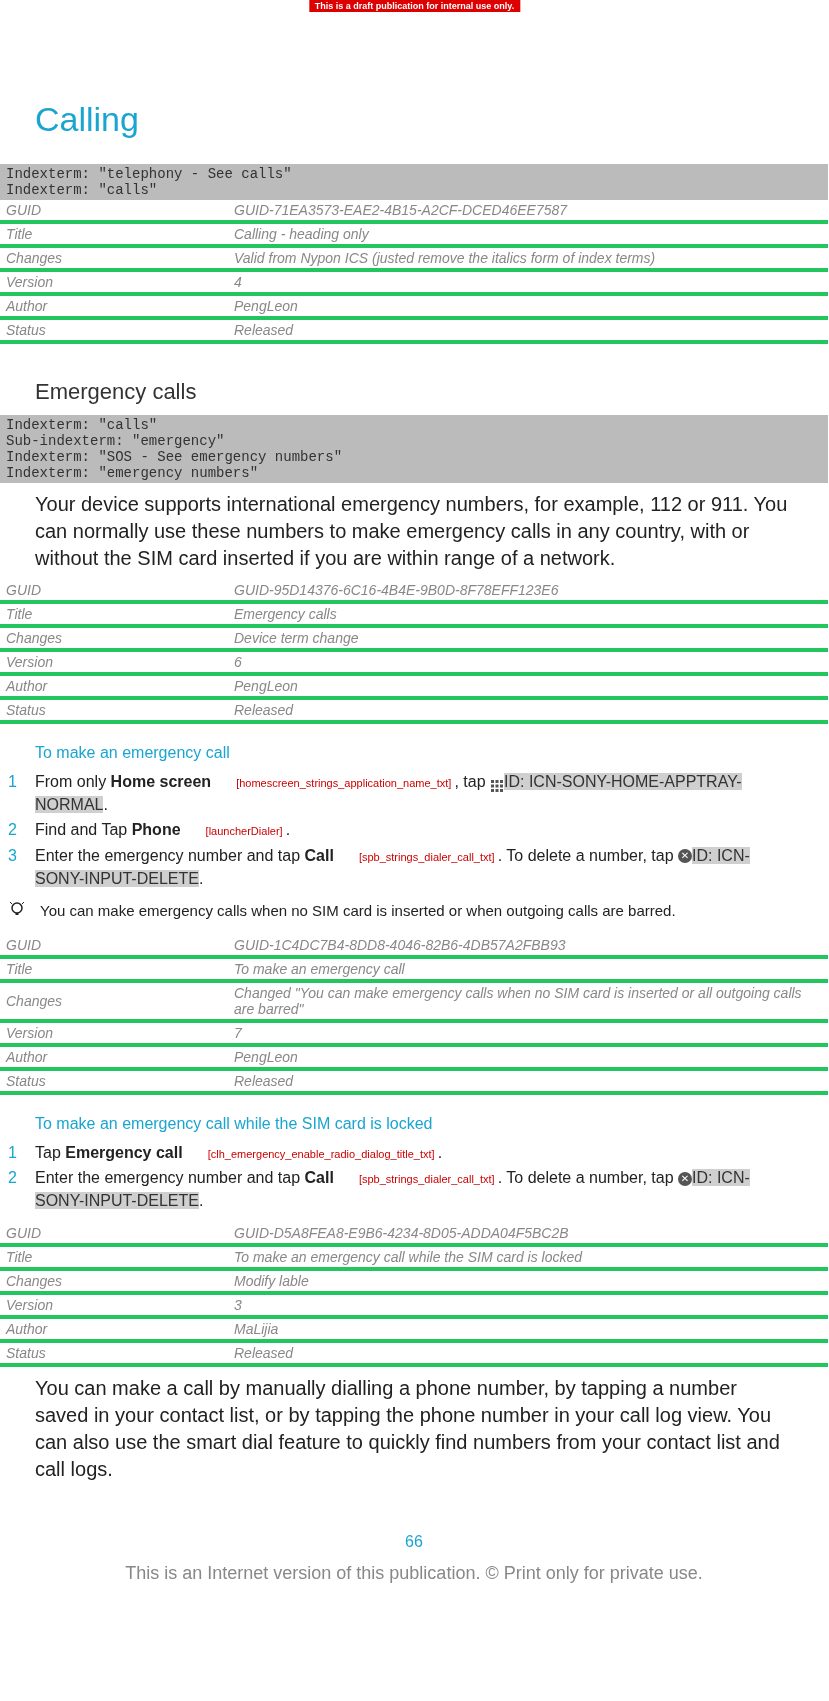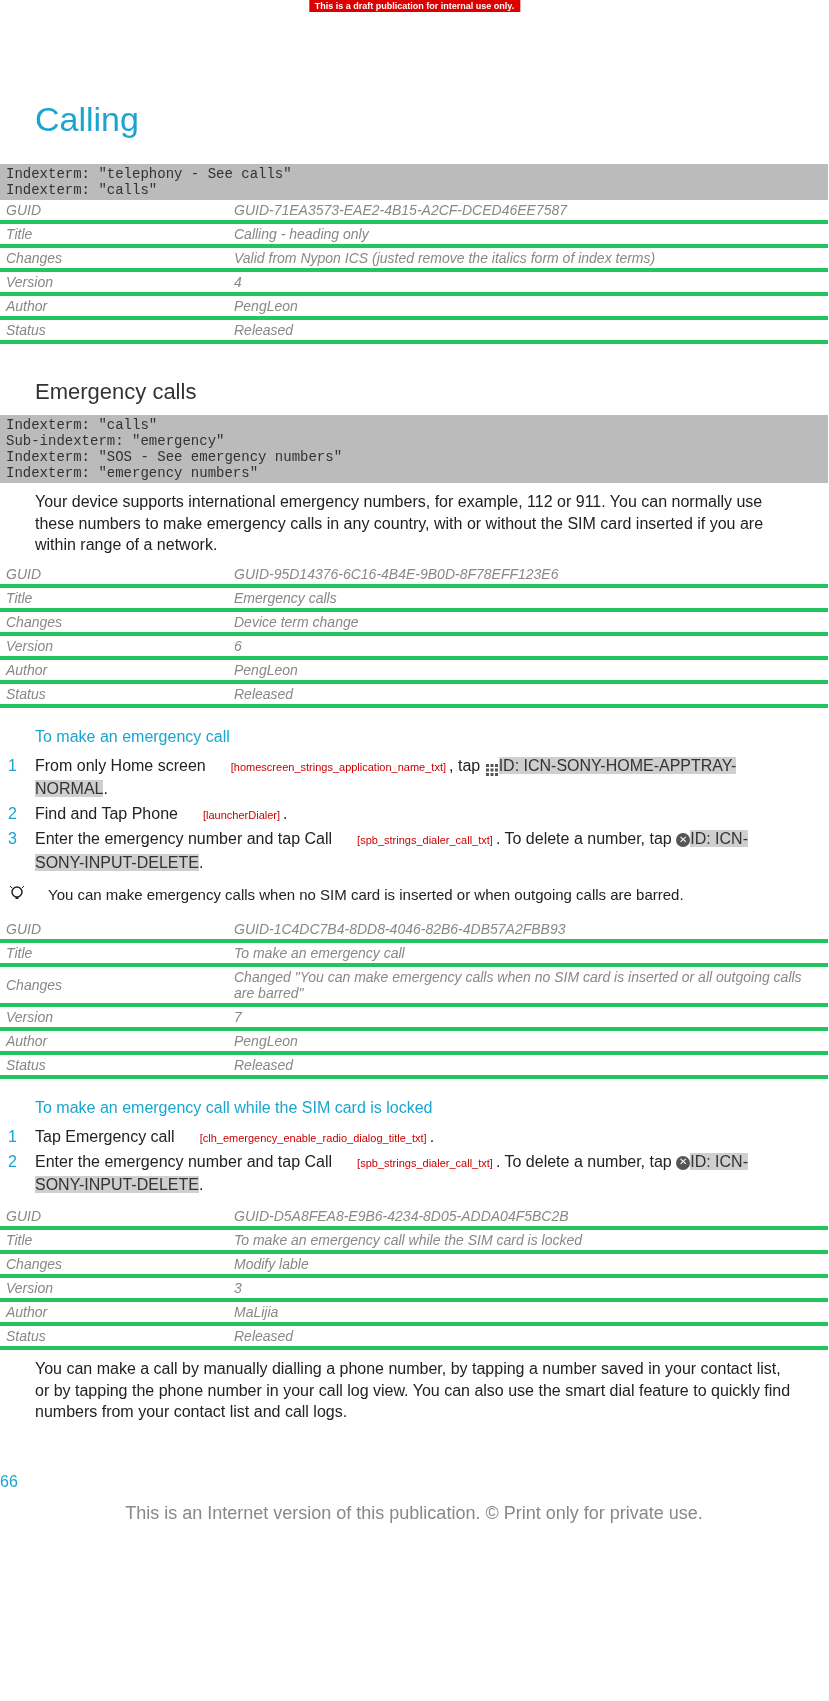--- a/index.html
+++ b/index.html
@@ -60,21 +60,21 @@
       font-style: italic;
     }
     .meta-table td {
       border-bottom: 4px solid #22c55e;
       padding: 2px 6px;
     }
     .meta-table td:first-child {
       width: 228px;
     }
     .body-text {
-      font-size: 16px;
+      font-size: 20px;
       color: #222;
       margin: 8px 35px 8px 35px;
       line-height: 1.35;
     }
     ol.steps {
       list-style: none;
       counter-reset: step;
       margin: 0 35px 10px 0;
     }
     ol.steps li {
@@ -116,44 +116,44 @@
       border-radius: 50%;
       background: #555;
       color: #fff;
       font-size: 10px;
       align-items: center;
       justify-content: center;
       vertical-align: middle;
     }
     .tip-row {
       display: flex;
-      gap: 24px;
+      gap: 16px;
       margin: 10px 35px 10px 10px;
       font-size: 15px;
       color: #222;
       line-height: 1.4;
     }
     .tip-icon {
       flex-shrink: 0;
       width: 14px;
       padding-top: 2px;
     }
     .page-num {
-      text-align: left;
+      text-align: center;
       color: #1aa5d0;
       font-size: 16px;
       margin-top: 50px;
     }
     .footer {
       text-align: center;
       color: #888;
       font-size: 18px;
       margin-top: 12px;
     }
-    .bold { font-weight: normal; margin-top: 36px; }
+    .bold { font-weight: bold; margin-top: 36px; }
   </style>
 </head>
 <body>
 
 <div class="page">
   <div class="draft-banner">This is a draft publication for internal use only.</div>
 
   <h1 class="h1">Calling</h1>
 
   <div class="indexterm-block">

